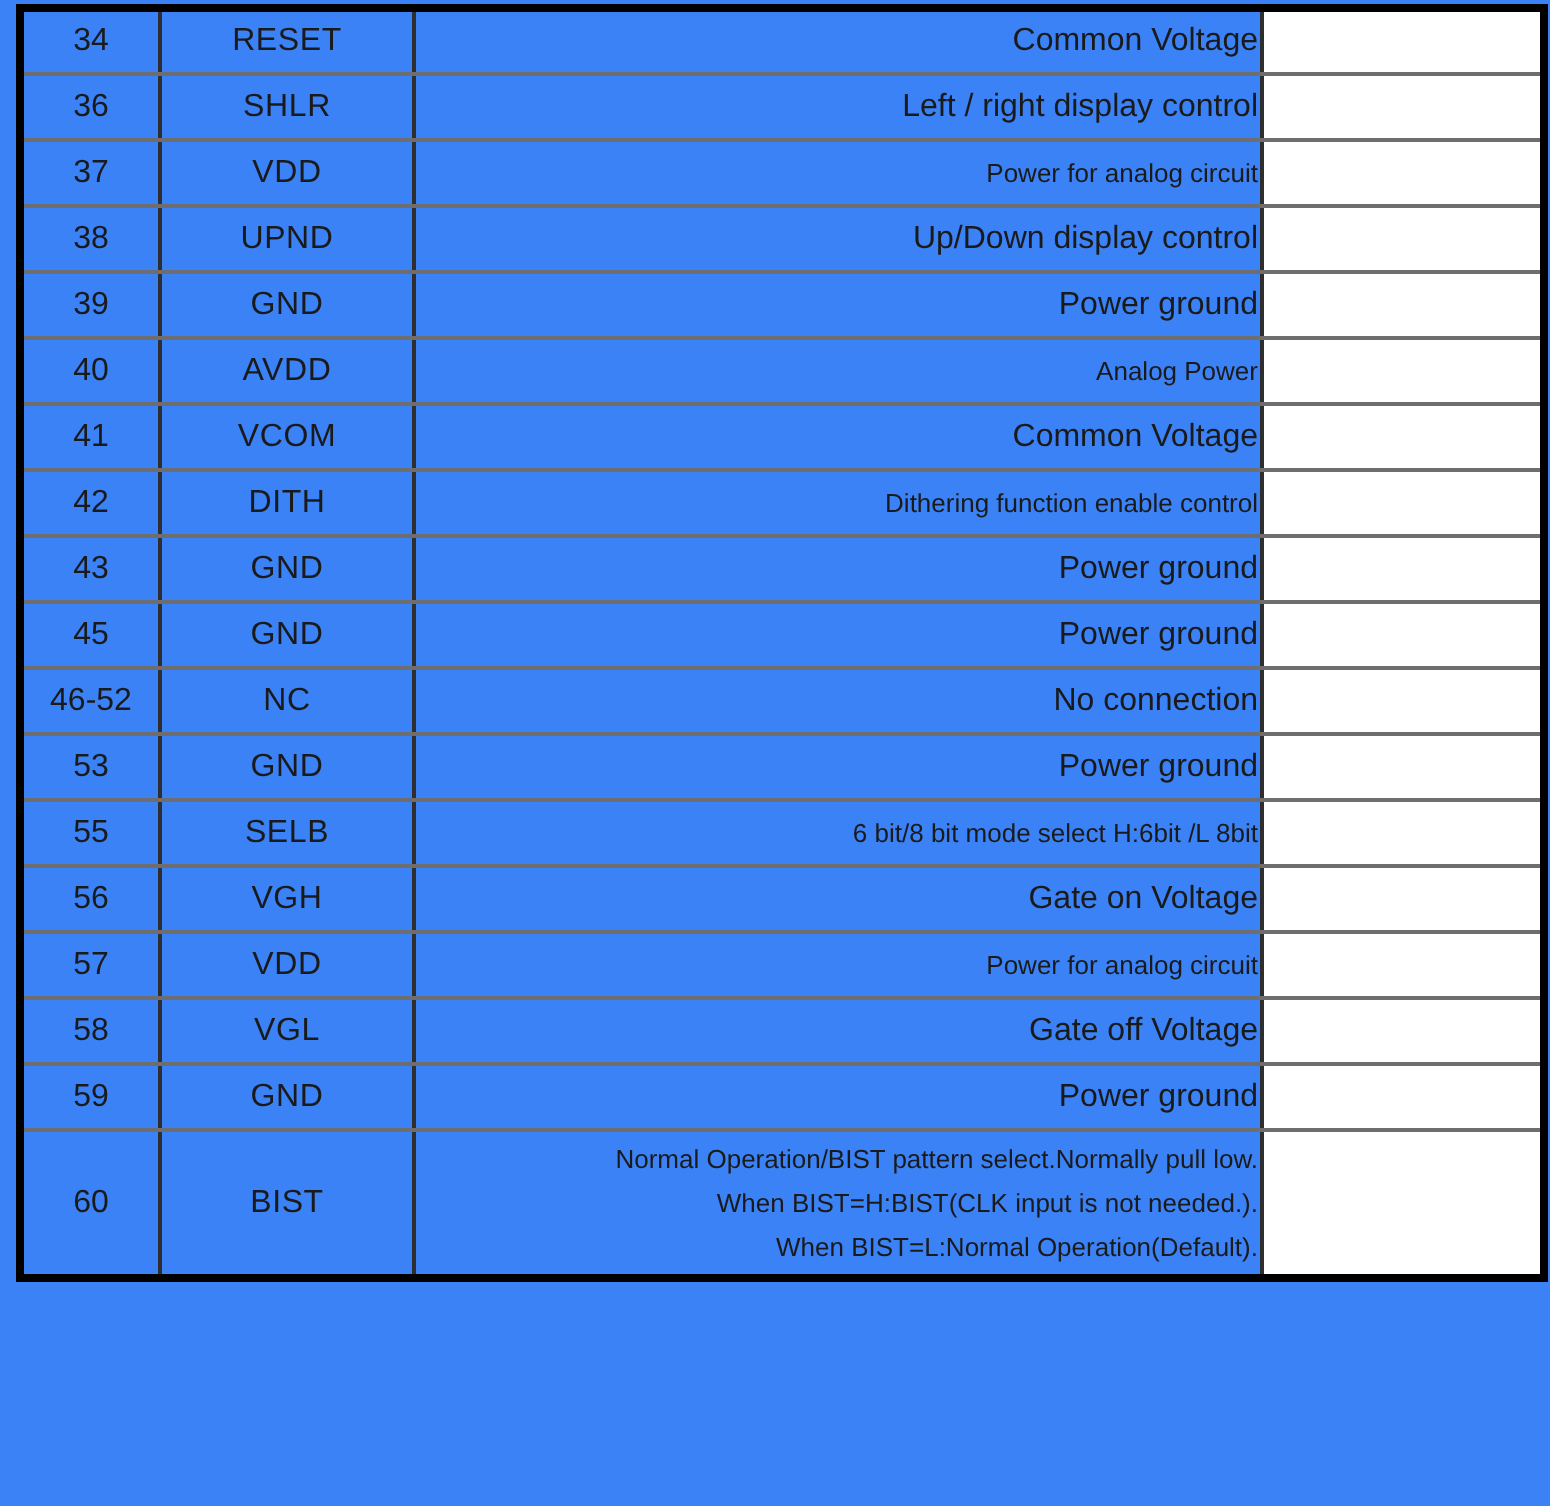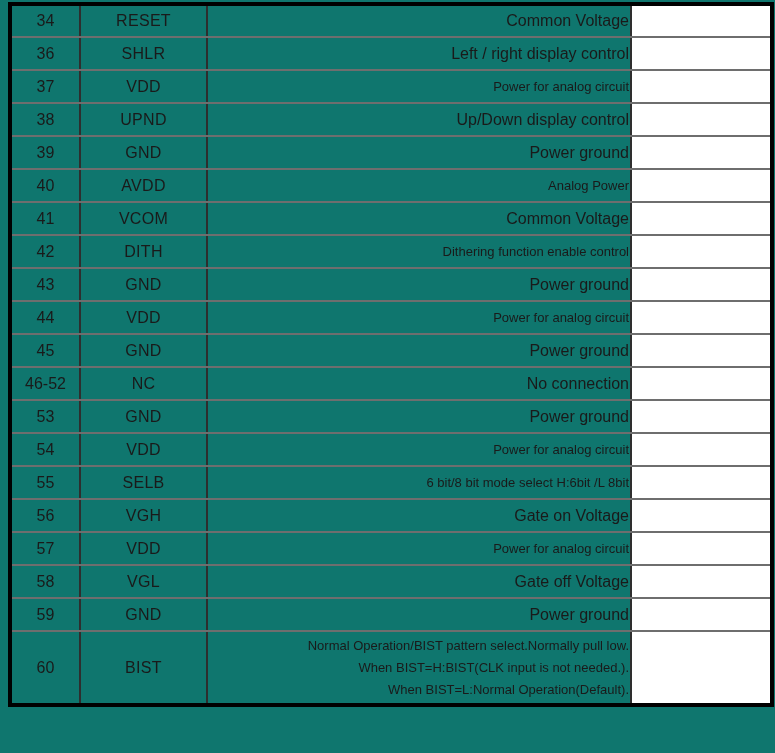--- a/index.html
+++ b/index.html
@@ -4,21 +4,21 @@
 <style>
   html, body {
     margin: 0;
     padding: 0;
     background: #ffffff;
   }
   .page {
     position: relative;
     width: 775px;
     height: 753px;
-    background: #0f766e;
+    background: #3b82f6;
     font-family: "Liberation Sans", sans-serif;
     color: #1a1a1a;
     overflow: hidden;
   }
   table.pin-table {
     position: absolute;
     left: 8px;
     top: 2px;
     width: 762px;
     border-collapse: collapse;
@@ -138,56 +138,40 @@
         </tr>
         <tr class="row">
           <td class="pin">43</td>
           <td class="name">GND</td>
           <td class="desc">
             <div class="desc-line">Power ground</div>
           </td>
           <td class="remark"></td>
         </tr>
         <tr class="row">
-          <td class="pin">44</td>
-          <td class="name">VDD</td>
-          <td class="desc small">
-            <div class="desc-line">Power for analog circuit</div>
-          </td>
-          <td class="remark"></td>
-        </tr>
-        <tr class="row">
           <td class="pin">45</td>
           <td class="name">GND</td>
           <td class="desc">
             <div class="desc-line">Power ground</div>
           </td>
           <td class="remark"></td>
         </tr>
         <tr class="row">
           <td class="pin">46-52</td>
           <td class="name">NC</td>
           <td class="desc">
             <div class="desc-line">No connection</div>
           </td>
           <td class="remark"></td>
         </tr>
         <tr class="row">
           <td class="pin">53</td>
           <td class="name">GND</td>
           <td class="desc">
             <div class="desc-line">Power ground</div>
-          </td>
-          <td class="remark"></td>
-        </tr>
-        <tr class="row">
-          <td class="pin">54</td>
-          <td class="name">VDD</td>
-          <td class="desc small">
-            <div class="desc-line">Power for analog circuit</div>
           </td>
           <td class="remark"></td>
         </tr>
         <tr class="row">
           <td class="pin">55</td>
           <td class="name">SELB</td>
           <td class="desc small">
             <div class="desc-line">6 bit/8 bit mode select H:6bit /L 8bit</div>
           </td>
           <td class="remark"></td>

